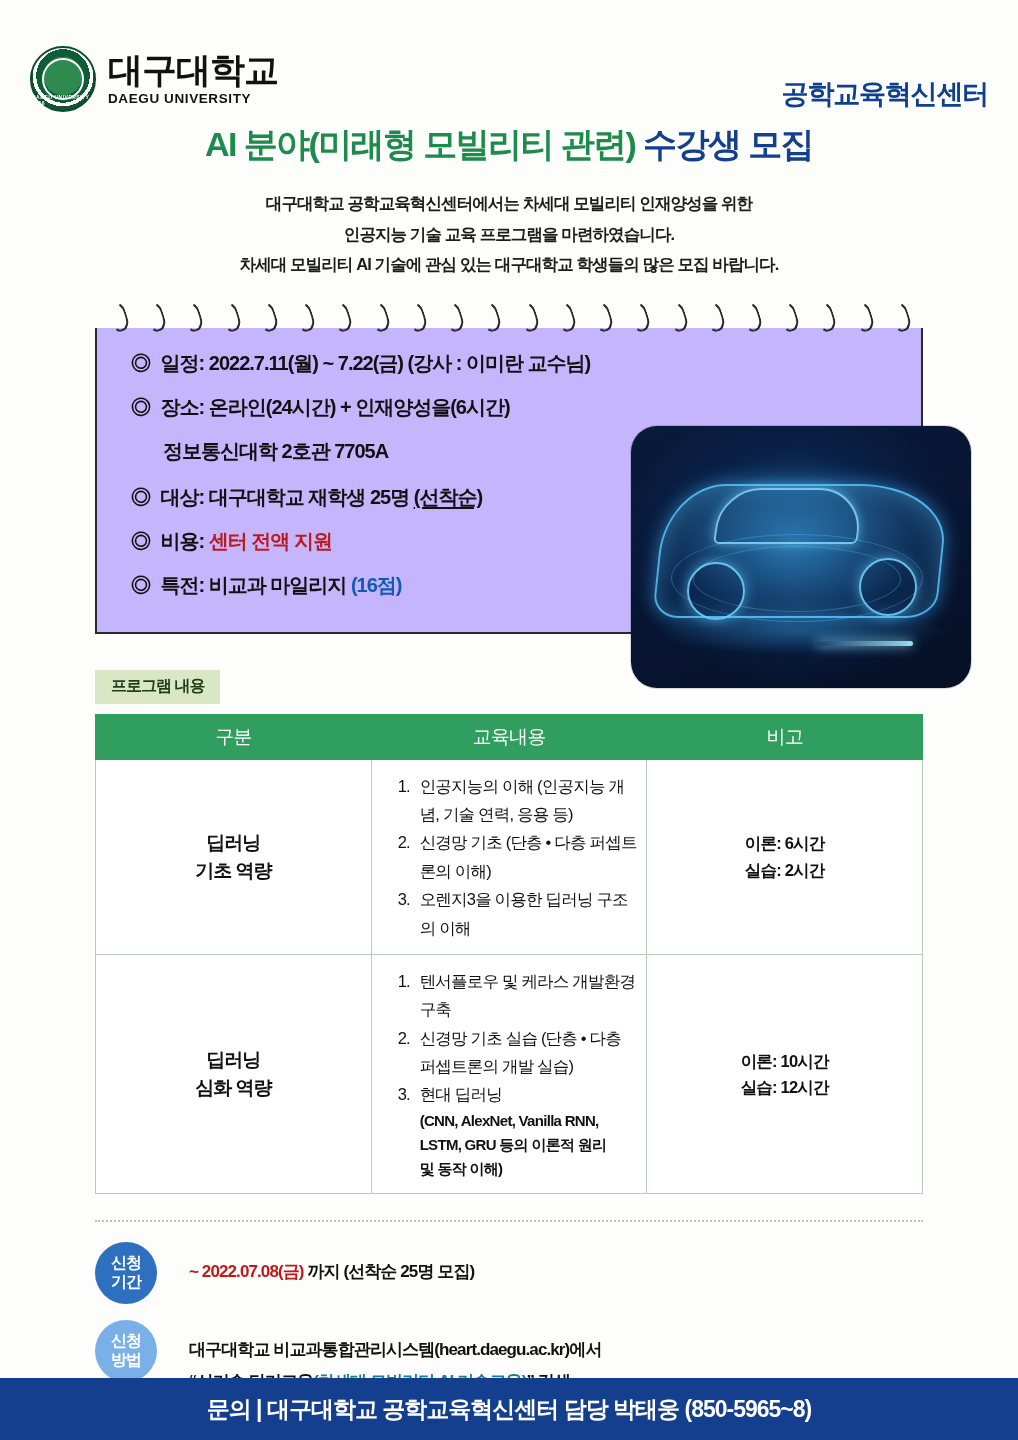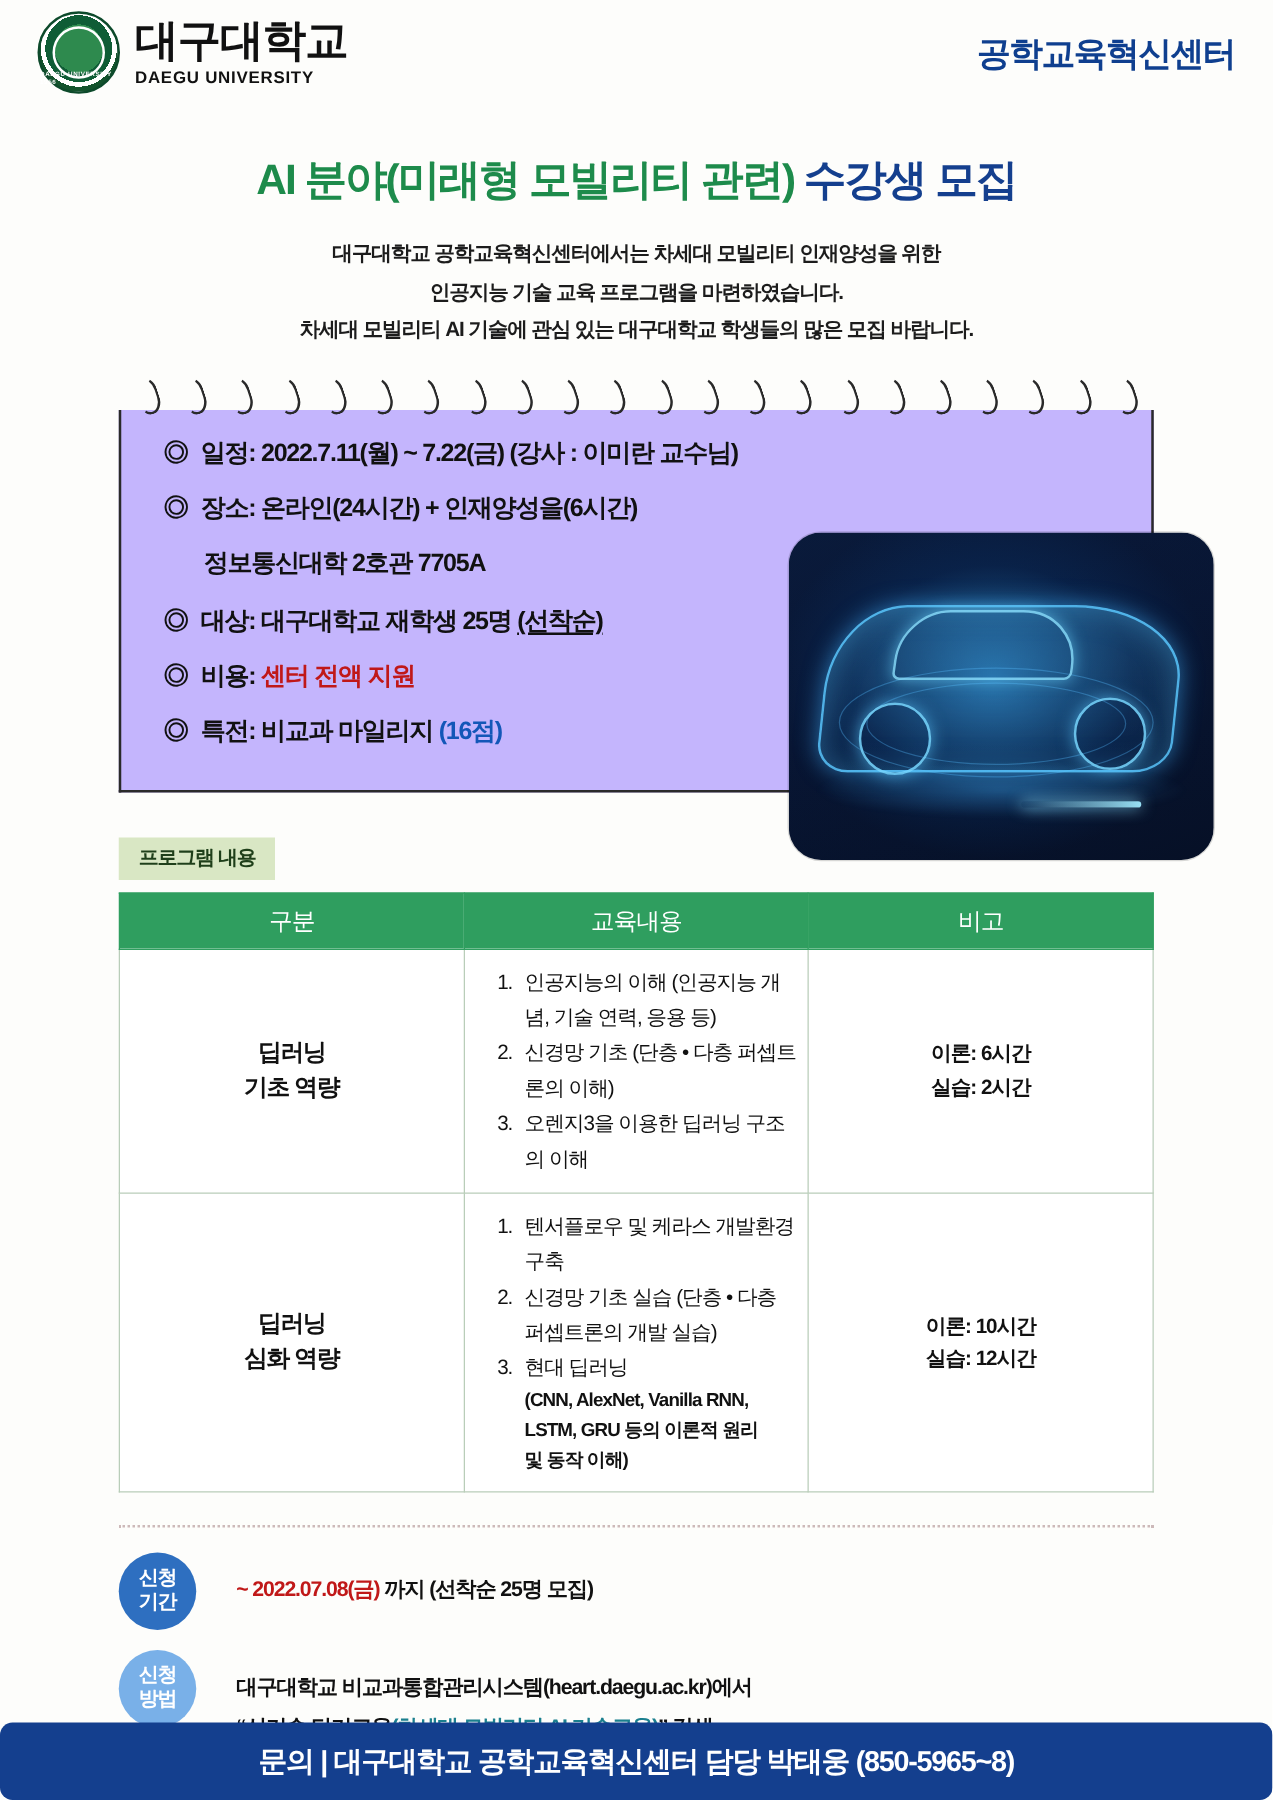--- a/index.html
+++ b/index.html
@@ -24,21 +24,21 @@
     padding: 0;
   }
 
   
   .header {
     position: relative;
     height: 112px;
     padding: 9px 30px 0 30px;
     box-sizing: border-box;
     display: flex;
-    align-items: flex-start;
+    align-items: flex-end;
     justify-content: space-between;
   }
   .brand {
     display: flex;
     align-items: center;
     gap: 12px;
   }
   .seal {
     width: 62px;
     height: 62px;
@@ -383,21 +383,20 @@
     width: 1018px;
     height: 62px;
     background: #143f8e;
     color: #ffffff;
     display: flex;
     align-items: center;
     justify-content: center;
     font-size: 23px;
     font-weight: bold;
     letter-spacing: -1px;
-    border-radius: 10px;
   }
 </style>
 </head>
 <body>
 
 <div class="poster">
 
   
   <div class="header">
     <div class="brand">

